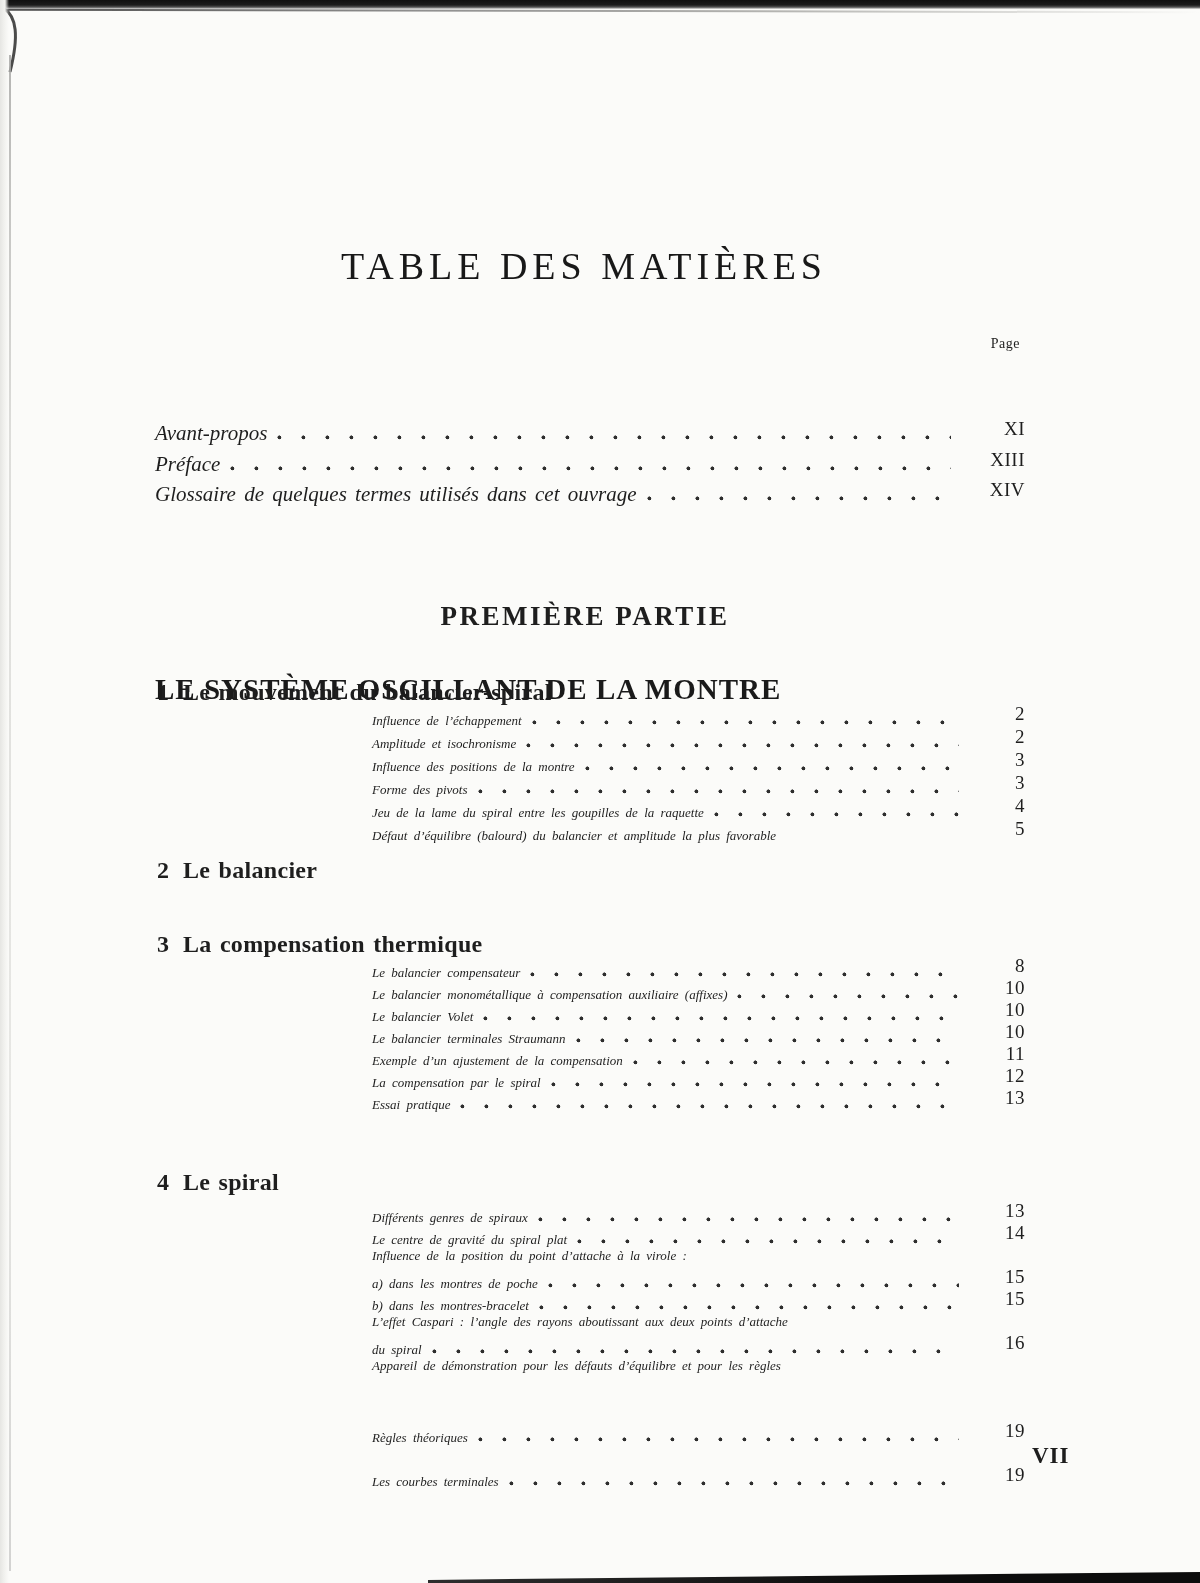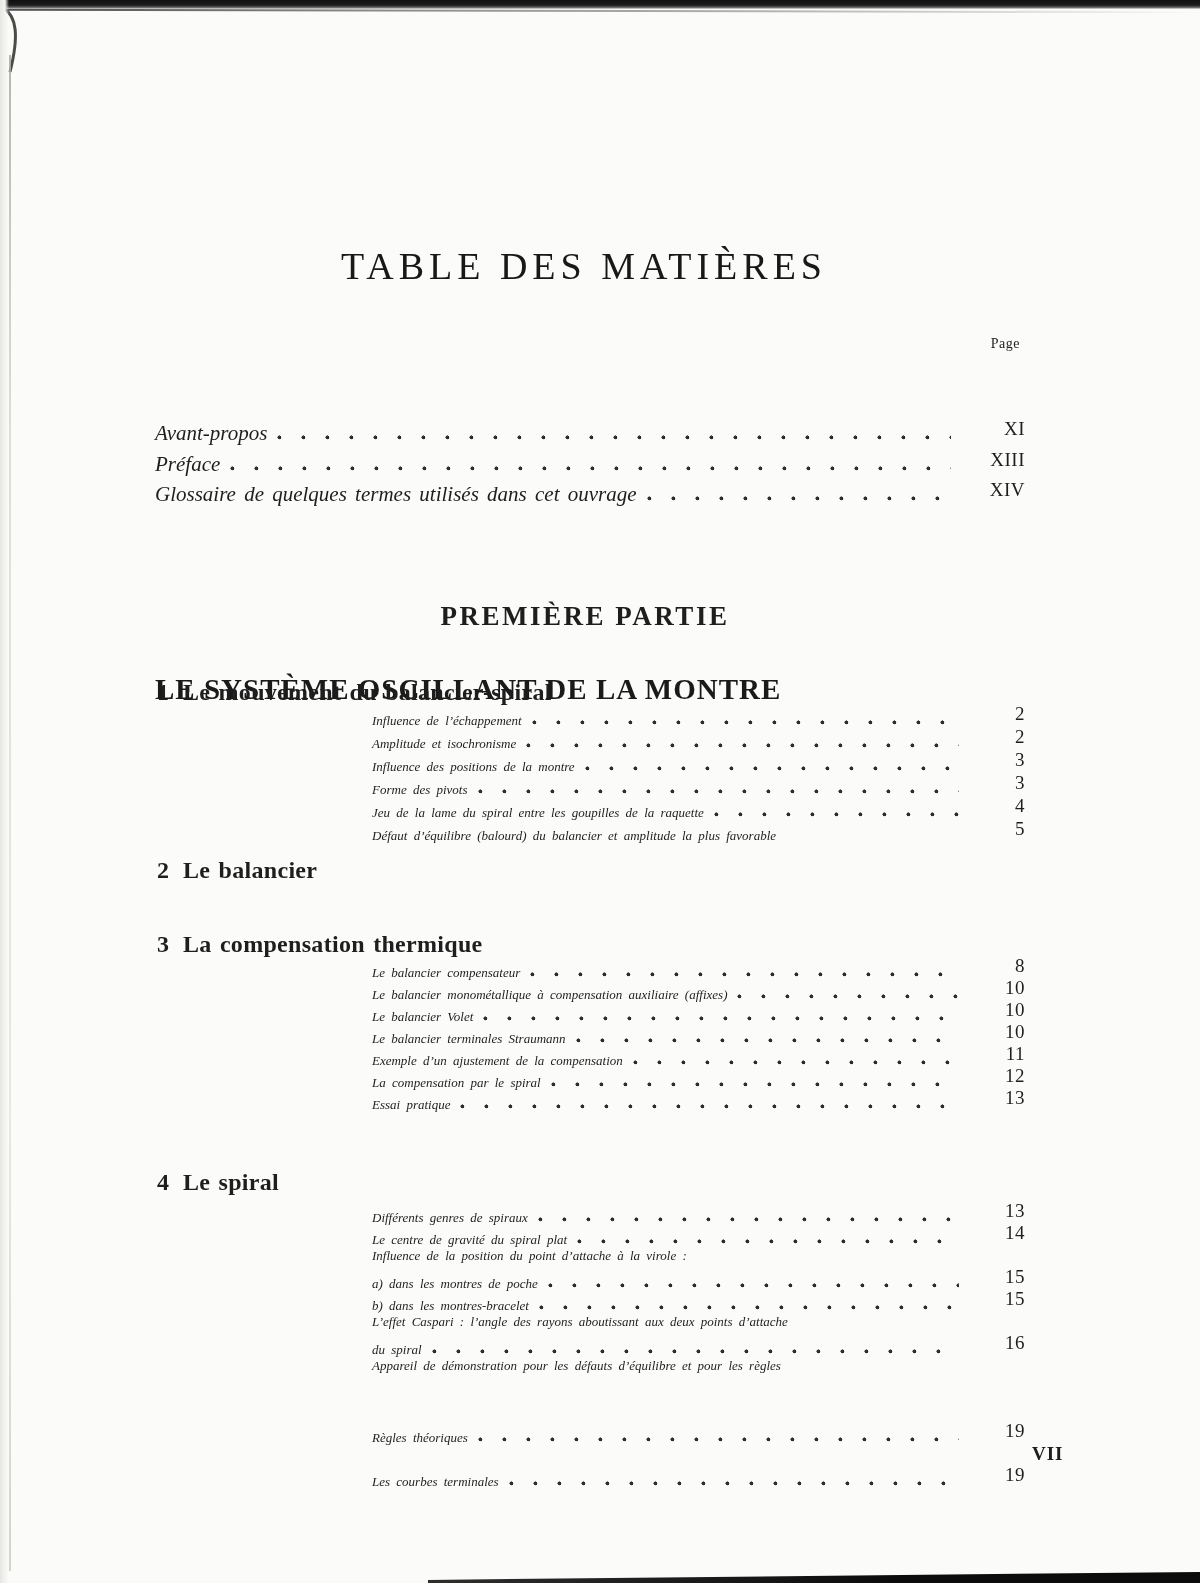--- a/index.html
+++ b/index.html
@@ -88,21 +88,21 @@
     background-size: 24px 7px; background-repeat: repeat-x; background-position: left bottom;
   }
   .toc-row.nd .leader { background: none; }
   .pg {
     font-style: normal; font-size: 19px; width: 50px; flex: 0 0 auto;
     text-align: right; transform: translateY(-5px); letter-spacing: 0.5px;
   }
   .toc-row.fm .pg { width: 58px; }
   .folio {
     position: absolute; left: 1032px; top: 1443px;
-    font-size: 19px; font-weight: bold; letter-spacing: 1px;
+    font-size: 23px; font-weight: bold; letter-spacing: 1px;
   }
 </style>
 </head>
 <body>
 
 <div class="page">
 
   <div class="top-edge"></div>
   <svg class="corner-curl" width="26" height="72" viewBox="0 0 26 72">
     <path d="M3 2 C 17 10, 19 30, 10 66" stroke="#2c2c2c" stroke-width="3" fill="none" opacity="0.85"></path>

